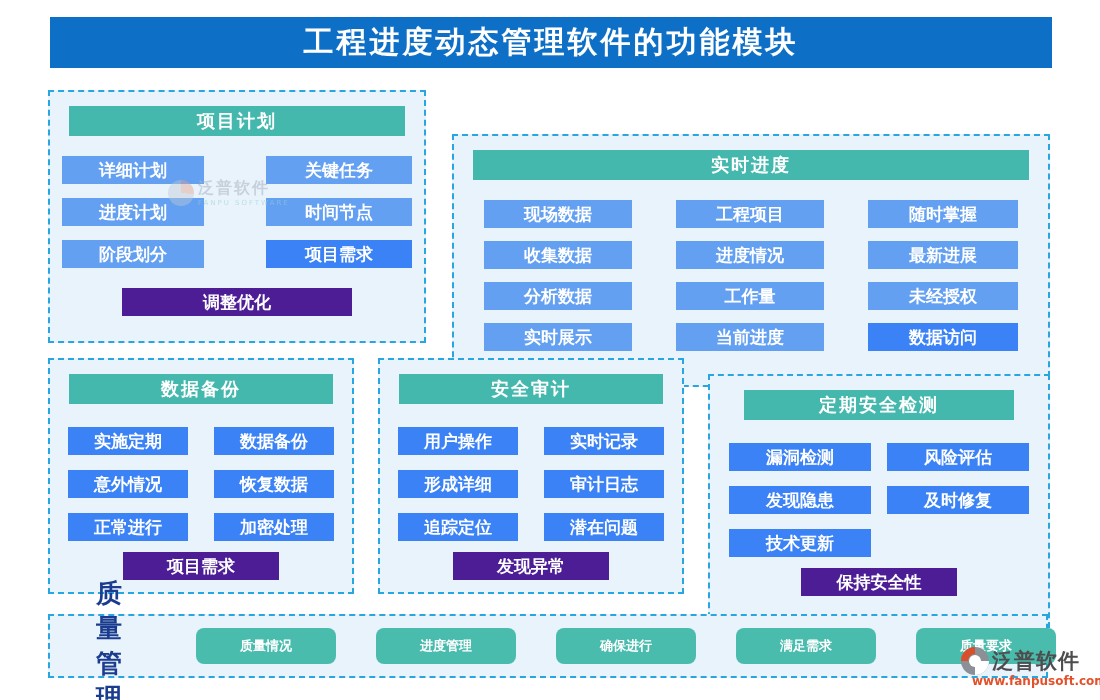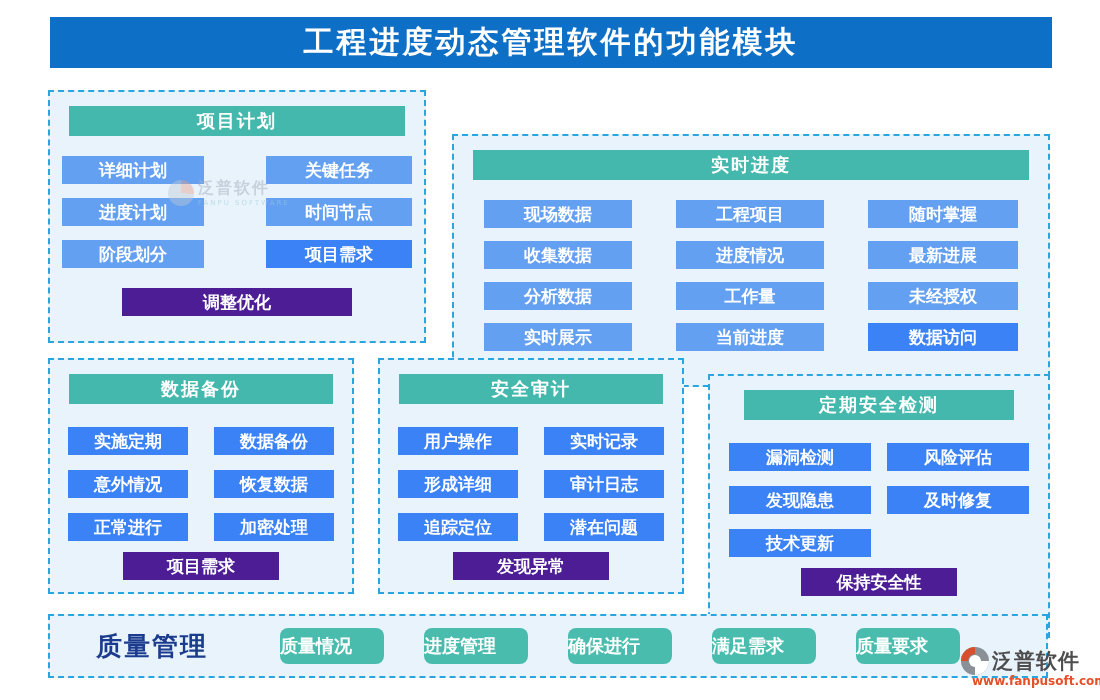--- a/index.html
+++ b/index.html
@@ -64,22 +64,22 @@
   .wm-t2{font-size:7px;color:#96ccd4;letter-spacing:2px;}
 
   .bottom-bar{
     position:absolute;left:48px;top:614px;width:1000px;height:64px;
     background:#e9f3fc;border:2px dashed #29a6e0;box-sizing:border-box;
     display:flex;align-items:center;
   }
   .bb-label{margin-left:46px;color:#1b3c8e;font-size:26px;font-weight:bold;letter-spacing:2px;}
   .bb-buttons{display:flex;gap:40px;margin-left:72px;}
   .bb-btn{
-    width:104px;height:36px;line-height:36px;border-radius:8px;background:#4abcae;
-    color:#fff;text-align:left;font-size:18px;font-weight:bold;white-space:nowrap;
+    width:140px;height:36px;line-height:36px;border-radius:8px;background:#4abcae;
+    color:#fff;text-align:center;font-size:13px;font-weight:bold;white-space:nowrap;
   }
 
   .corner-logo{position:absolute;left:960px;top:646px;width:140px;z-index:5;}
   .cl-row{display:flex;align-items:center;}
   .cl-text{font-size:21px;font-weight:bold;color:#4d4d4d;margin-left:2px;letter-spacing:1px;}
   .cl-url{font-size:12px;font-weight:bold;color:#e4502a;margin-top:-2px;margin-left:12px;}
 </style>
 </head>
 <body>
 

